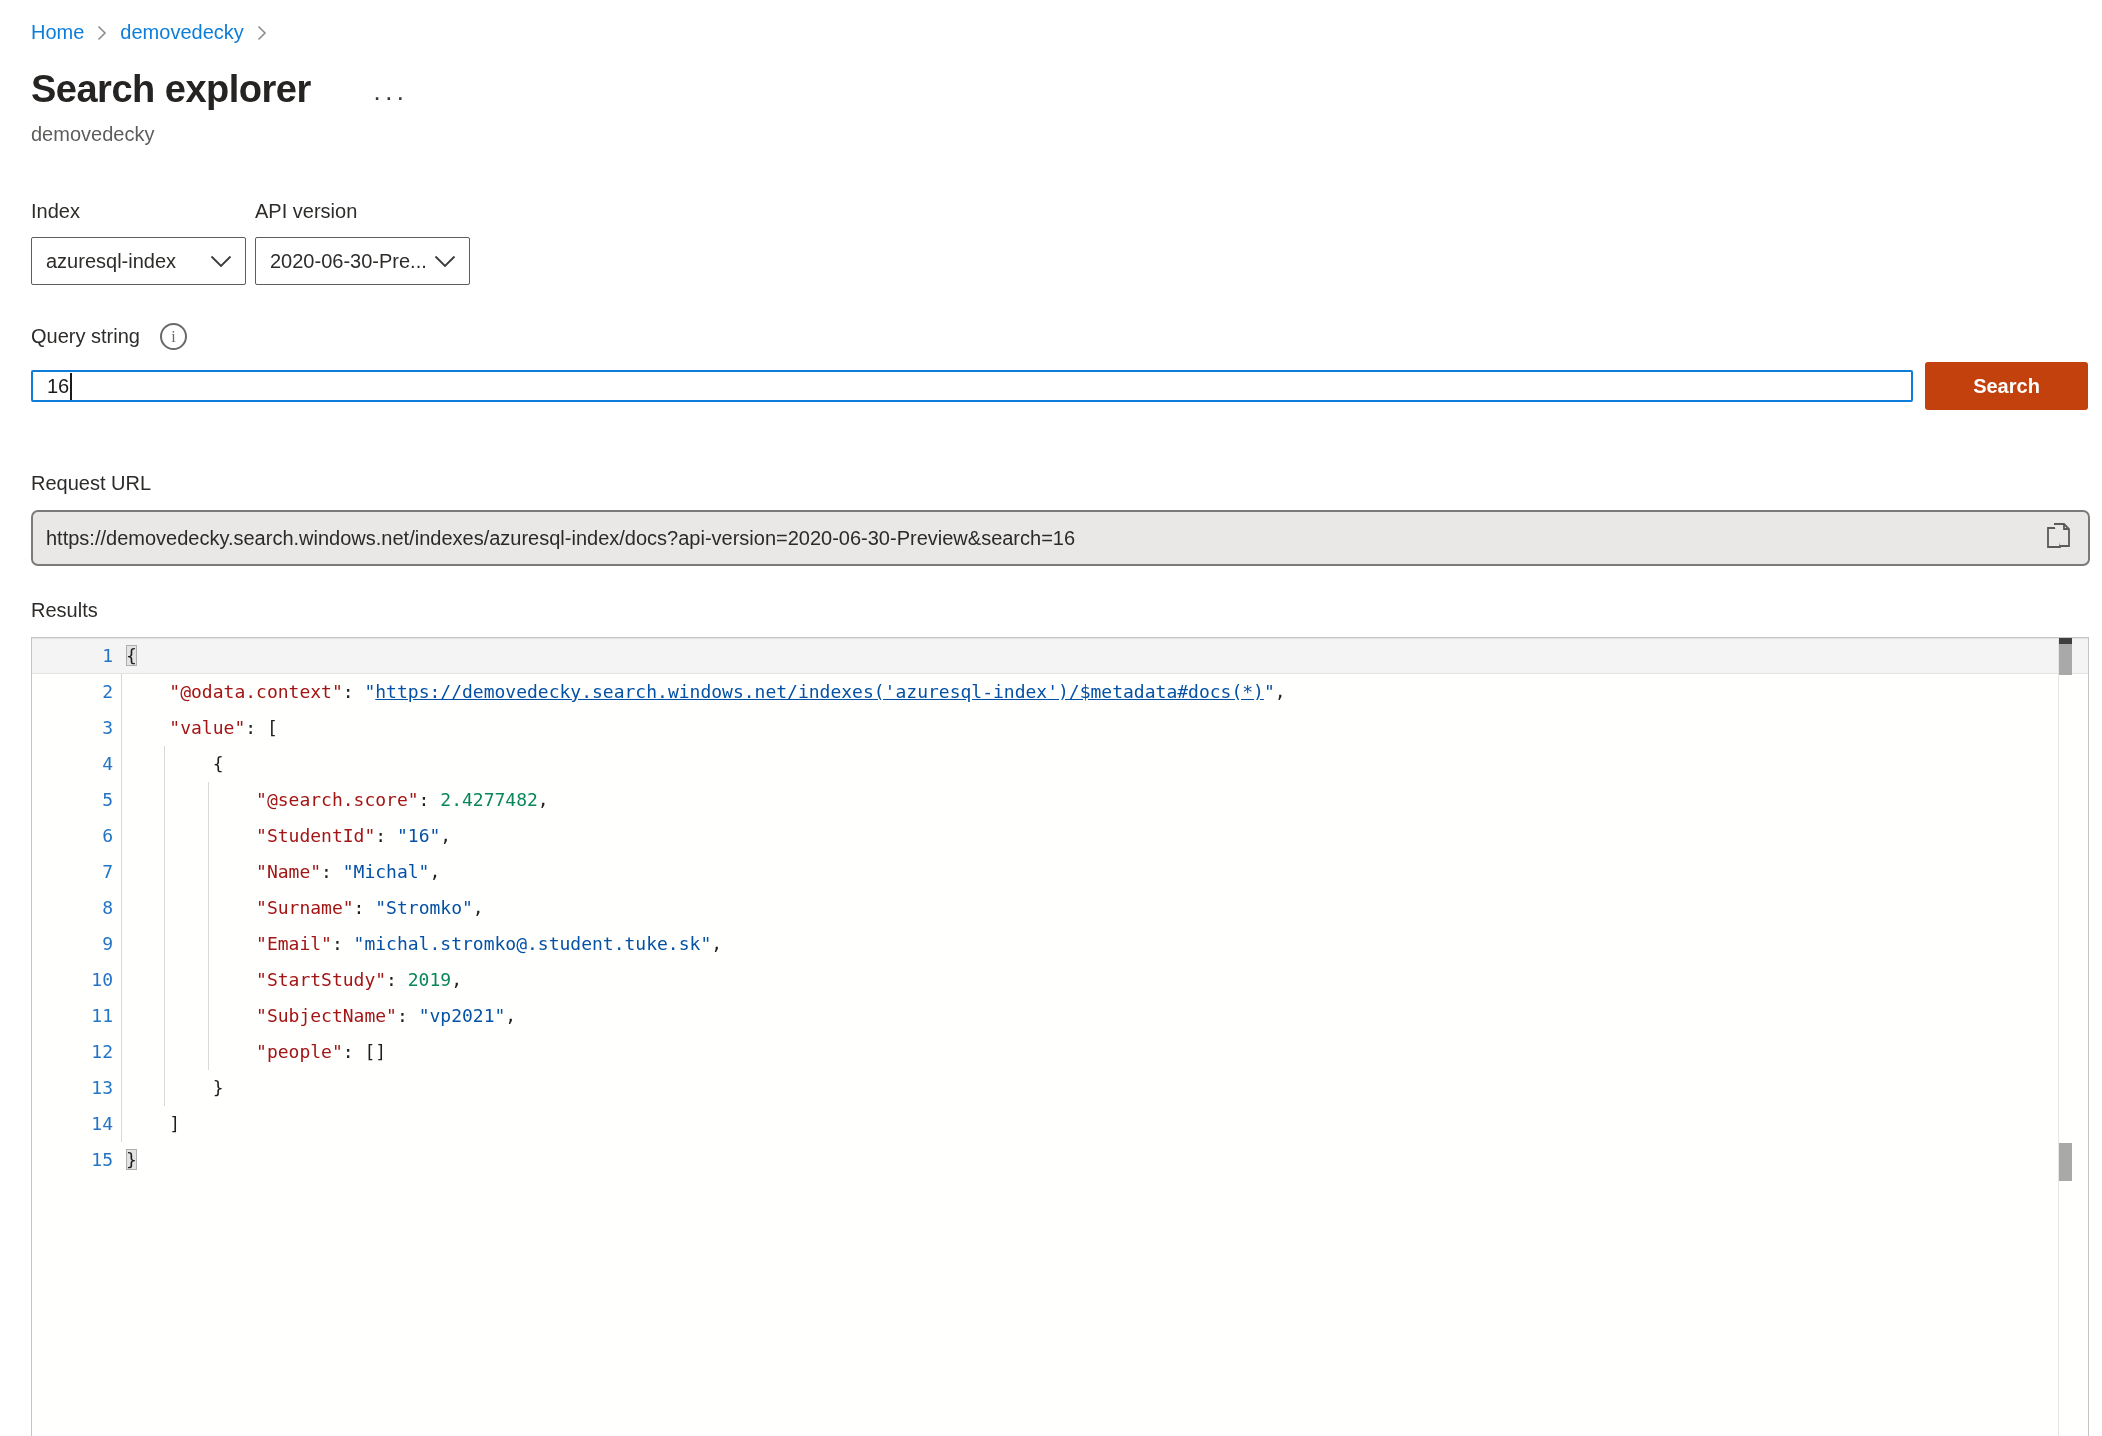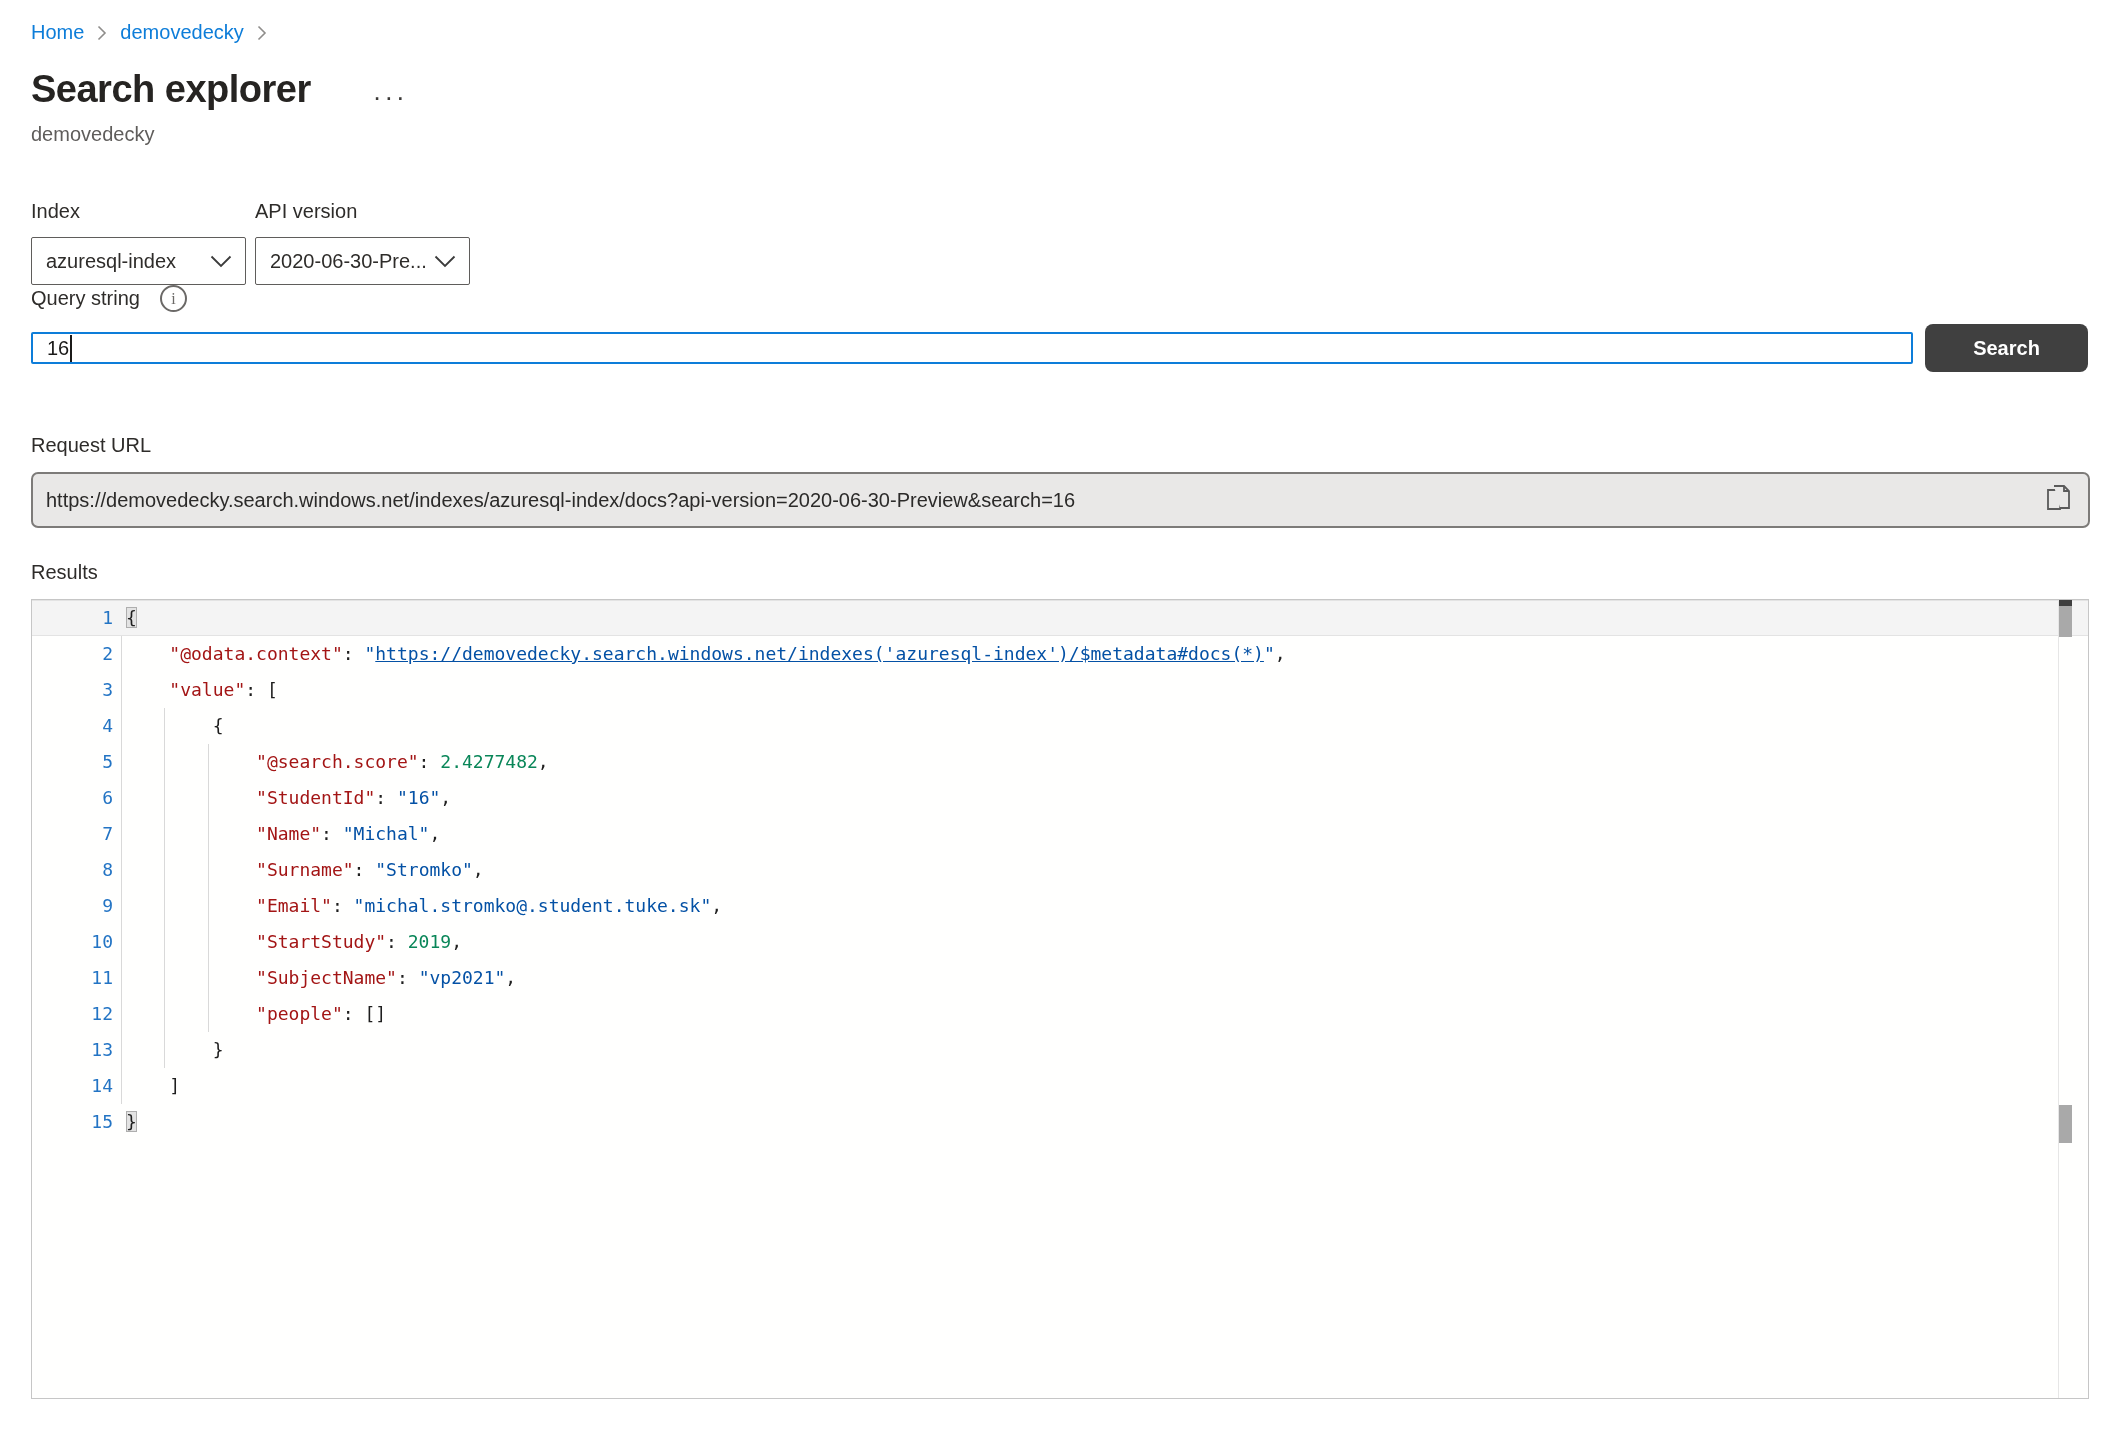--- a/index.html
+++ b/index.html
@@ -22,31 +22,31 @@
   
   .selects-row { margin-top:54px; display:flex; gap:9px; }
   .field { width:215px; }
   .field-label { font-size:20px; color:#2e2c2a; display:block; }
   .select { margin-top:14px; height:48px; border:1px solid #5f5d5b; border-radius:2px;
     background:#fff; display:flex; align-items:center; justify-content:space-between;
     padding:0 13px 0 14px; font-size:20px; color:#2e2c2a; cursor:pointer; }
   .chev svg { display:block; }
 
   
-  .query-label-row { display:flex; align-items:center; gap:20px; }
+  .query-label-row { margin-top:38px; display:flex; align-items:center; gap:20px; }
   .info-icon { width:27px; height:27px; border:2px solid #6b6967; border-radius:50%;
     color:#6b6967; font-size:16px; display:flex; align-items:center; justify-content:center;
     font-family:"Liberation Serif", serif; cursor:pointer; }
   .query-row { margin-top:12px; display:flex; align-items:center; }
   .query-input { width:1882px; height:32px; border:2px solid #0d7dd9; border-radius:2px;
     background:#fff; display:flex; align-items:center; padding:0 14px; font-size:20px;
     color:#1b1a19; cursor:text; }
   .caret { width:2px; height:27px; background:#1b1a19; margin-left:1px; }
-  .search-btn { margin-left:12px; width:163px; height:48px; background:#404040; color:#fff;
-    border:none; border-radius:8px; font-size:20px; font-weight:700;
+  .search-btn { margin-left:12px; width:163px; height:48px; background:#c2410c; color:#fff;
+    border:none; border-radius:3px; font-size:20px; font-weight:700;
     font-family:"Liberation Sans", sans-serif; cursor:pointer; }
 
   
   .requrl-label { margin-top:62px; font-size:20px; color:#2e2c2a; }
   .requrl-bar { margin-top:15px; width:2059px; height:56px; background:#e9e8e7;
     border:2px solid #7d7b79; border-radius:7px; display:flex; align-items:center;
     padding:0 13px; }
   .requrl-text { flex:1; font-size:20px; color:#2b2a29; white-space:nowrap; overflow:hidden; }
   .copy-btn { width:32px; height:34px; display:flex; align-items:center; justify-content:center;
     cursor:pointer; background:transparent; border:none; }

